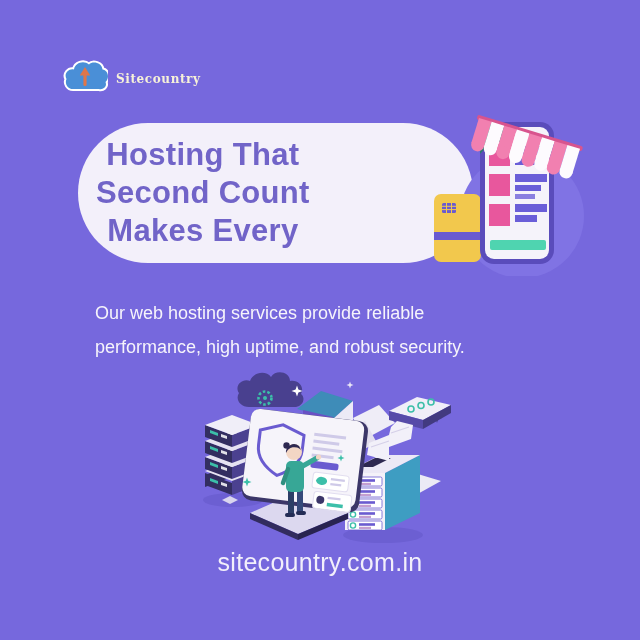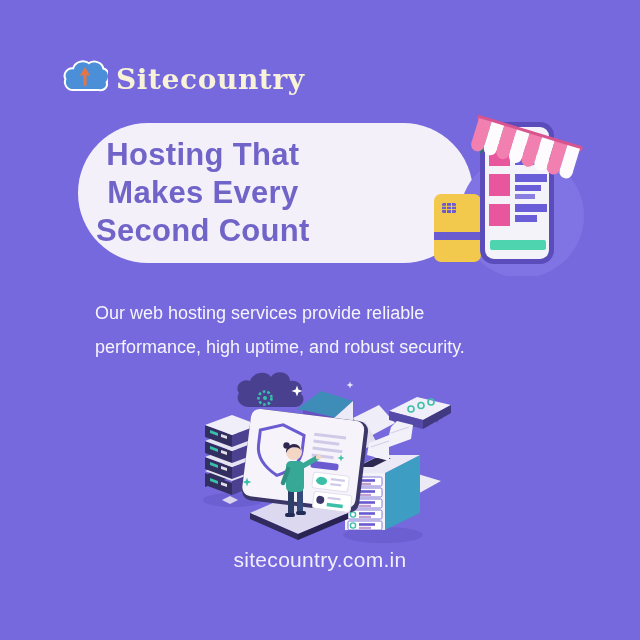--- a/index.html
+++ b/index.html
@@ -2,41 +2,41 @@
 <html><head>
 <meta charset="utf-8">
 <style>
   html,body{margin:0;padding:0;}
   .canvas{
     position:relative;width:640px;height:640px;overflow:hidden;
     background:#7668dd;font-family:"Liberation Sans",sans-serif;
   }
   .logo{position:absolute;left:62px;top:56px;display:flex;align-items:center;gap:8px;}
   .logo .brand{
-    font-family:"DejaVu Serif",serif;font-weight:bold;font-size:28px;
+    font-family:"DejaVu Serif",serif;font-weight:bold;font-size:12px;
     color:#f7f2d8;letter-spacing:0.6px;margin-top:6px;
   }
   .hero-pill{
     position:absolute;left:78px;top:123px;width:395px;height:140px;
     background:#f3f0fa;border-radius:70px;
   }
   .headline{
     position:absolute;left:96px;top:136px;
     font-size:31px;font-weight:800;line-height:38px;
     color:#7164c8;letter-spacing:0.3px;text-align:center;
   }
   .storefront{position:absolute;left:430px;top:106px;width:178px;height:170px;}
   .intro{
     position:absolute;left:95px;top:296px;width:418px;
     font-size:18px;line-height:34px;color:#f6f4fb;font-weight:400;
   }
   .scene{position:absolute;left:193px;top:363px;width:268px;height:188px;}
   .footer{
     position:absolute;left:0;top:548px;width:640px;text-align:center;
-    font-size:21px;color:#f2effb;letter-spacing:0.3px;
+    font-size:25px;color:#f2effb;letter-spacing:0.3px;
   }
 </style>
 </head>
 <body>
 
 <div class="canvas">
 
   <div class="logo">
     <svg width="46" height="40" viewBox="0 0 46 40">
       <path d="M11,33 C5.5,33 2.5,27.5 4.5,23 C1.5,18 6.5,12 12,13.5 C13,7 21.5,4 27,8.5 C31,4.5 40,7 40.5,13.5 C46,14 48,22 43.5,26 C45.5,31 41,34 37,33 Z" fill="#4a8fd7" stroke="#ffffff" stroke-width="4" stroke-linejoin="round"></path>
@@ -45,22 +45,22 @@
         <rect x="21.4" y="18" width="3.2" height="12" rx="1.5" fill="#e0764a"></rect>
         <polygon points="23,11 17.8,19.5 28.2,19.5" fill="#e0764a"></polygon>
       </g>
     </svg>
     <span class="brand">Sitecountry</span>
   </div>
 
   <div class="hero-pill"></div>
   <div class="headline">
     <div>Hosting That</div>
+    <div>Second Count</div>
     <div>Makes Every</div>
-    <div>Second Count</div>
   </div>
 
   <svg class="storefront" viewBox="0 0 178 170">
     <circle cx="92" cy="110" r="62" fill="#8073e4"></circle>
     <g>
       <rect x="4" y="88" width="47" height="68" rx="7" fill="#f2c84d"></rect>
       <rect x="12" y="97" width="14" height="10" rx="1.5" fill="#6a5bd0"></rect>
       <path d="M16.5,97 V107 M21.5,97 V107 M12,100.3 H26 M12,103.6 H26" stroke="#f2c84d" stroke-width="1"></path>
       <rect x="4" y="126" width="47" height="8" fill="#6a5bd0"></rect>
     </g>

